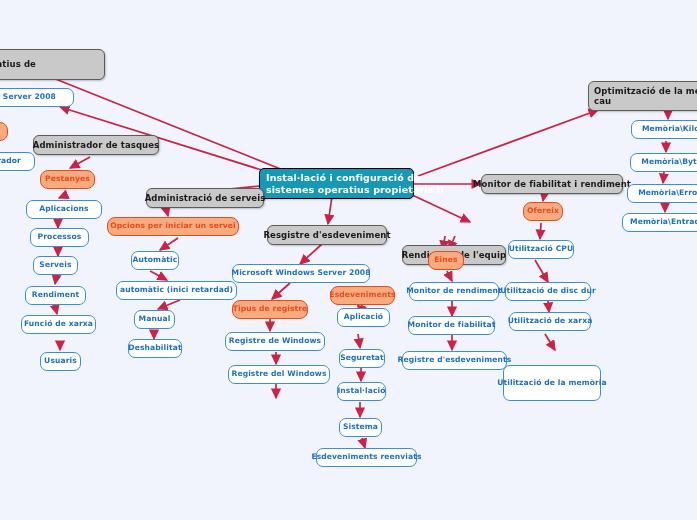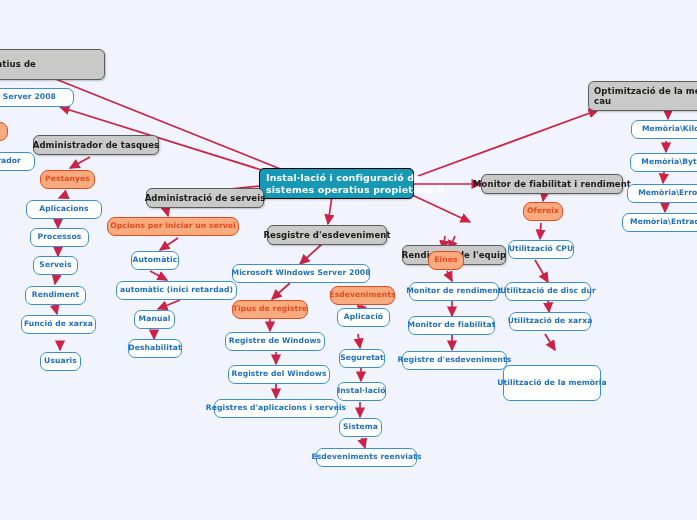--- a/index.html
+++ b/index.html
@@ -165,21 +165,20 @@
   <div class="node n-blue" style="left:131px; top:251px; width:48px; height:19px;">Automàtic</div>
   <div class="node n-blue" style="left:116px; top:281px; width:121px; height:19px;text-align:right;">automàtic (inici retardad)</div>
   <div class="node n-blue" style="left:134px; top:310px; width:41px; height:19px;">Manual</div>
   <div class="node n-blue" style="left:128px; top:339px; width:54px; height:19px;">Deshabilitat</div>
 
   <div class="node n-grey" style="left:267px; top:225px; width:120px; height:20px;">Resgistre d'esdeveniment</div>
   <div class="node n-blue" style="left:232px; top:264px; width:138px; height:19px;">Microsoft Windows Server 2008</div>
   <div class="node n-orange" style="left:232px; top:300px; width:76px; height:19px;">Tipus de registre</div>
   <div class="node n-blue" style="left:225px; top:332px; width:100px; height:19px;">Registre de Windows</div>
   <div class="node n-blue" style="left:228px; top:365px; width:102px; height:19px;">Registre del Windows</div>
-  <div class="node n-blue" style="left:214px; top:399px; width:124px; height:19px;">Registres d'aplicacions i serveis</div>
   <div class="node n-orange" style="left:330px; top:286px; width:65px; height:19px;">Esdeveniments</div>
   <div class="node n-blue" style="left:337px; top:308px; width:53px; height:19px;">Aplicació</div>
   <div class="node n-blue" style="left:339px; top:349px; width:46px; height:19px;text-align:center;">Seguretat</div>
   <div class="node n-blue" style="left:337px; top:382px; width:49px; height:19px;">Instal·lació</div>
   <div class="node n-blue" style="left:339px; top:418px; width:43px; height:19px;">Sistema</div>
   <div class="node n-blue" style="left:316px; top:448px; width:101px; height:19px;">Esdeveniments reenviats</div>
 
   <div class="node n-grey" style="left:402px; top:217px; width:104px; height:20px;margin-top:28px;">Rendiment de l'equip</div>
   <div class="node n-orange" style="left:428px; top:251px; width:36px; height:19px;">Eines</div>
   <div class="node n-blue" style="left:409px; top:282px; width:90px; height:19px;">Monitor de rendiment</div>

